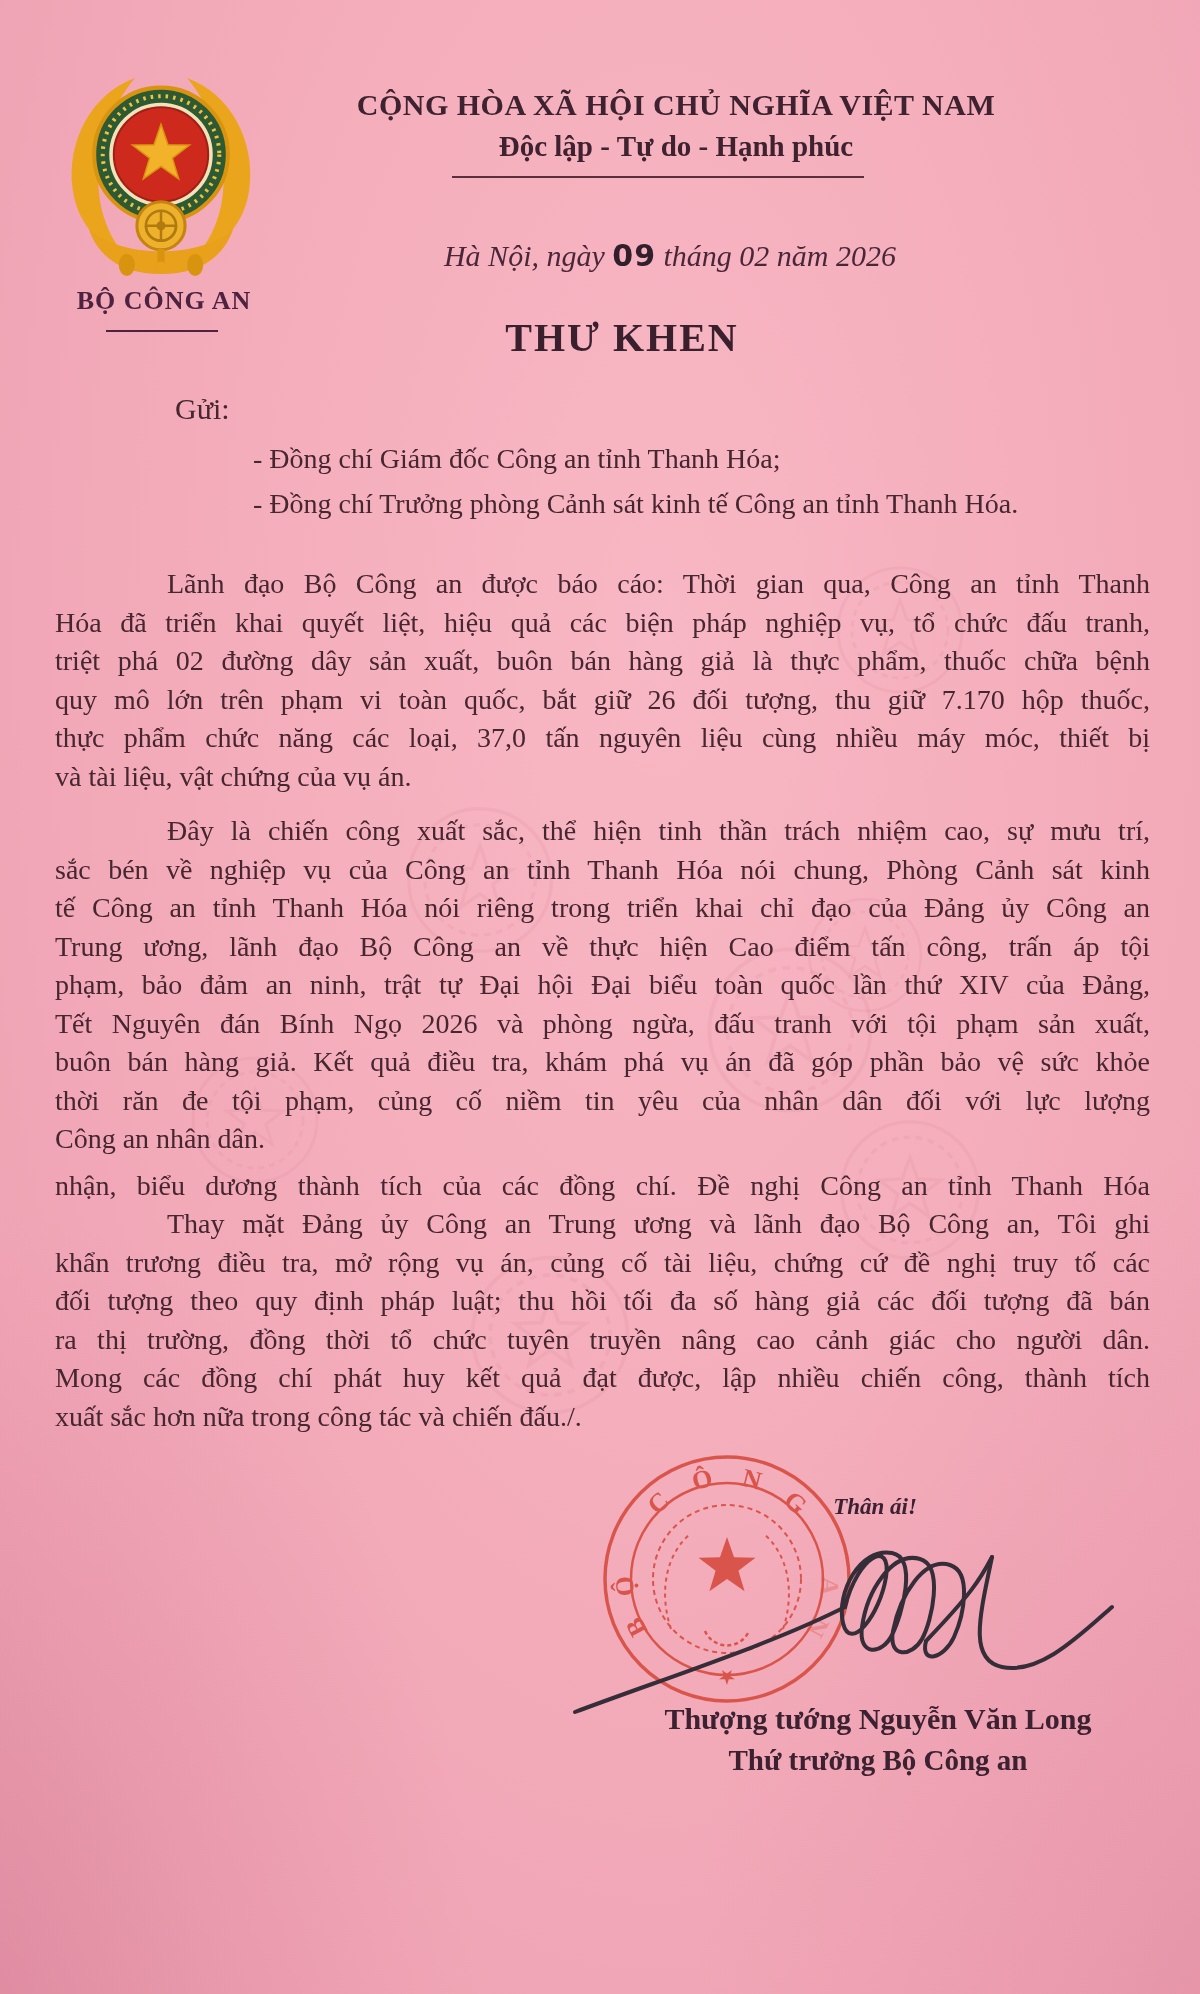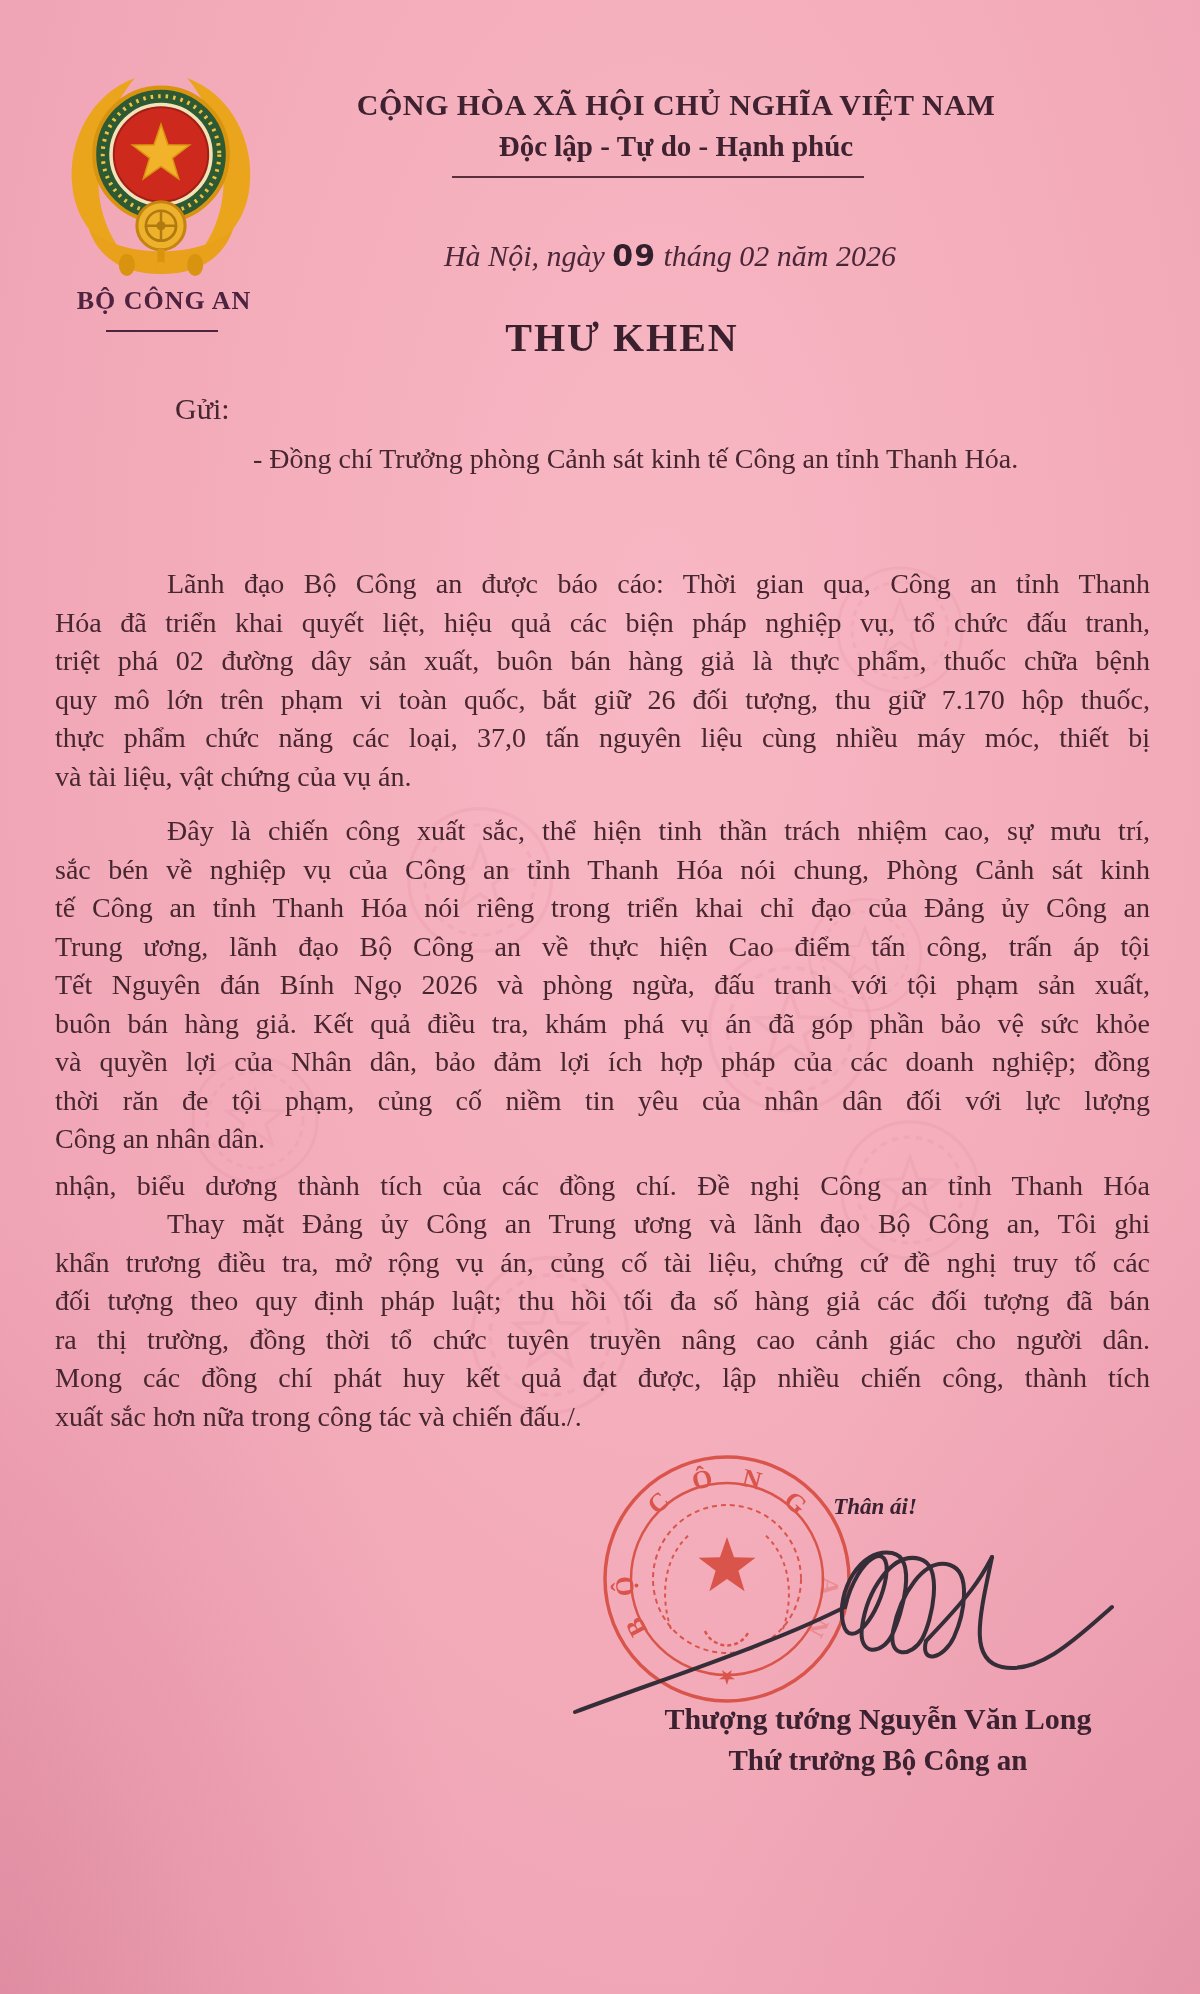--- a/index.html
+++ b/index.html
@@ -106,40 +106,41 @@
     <span>Hà Nội, ngày</span>
     <span class="day">09</span>
     <span>tháng 02 năm 2026</span>
   </div>
 
   <div class="abs doc-title">THƯ KHEN</div>
 
   <div class="abs salutation">Gửi:</div>
 
   <div class="abs recipients">
+      <div class="rline first">- Đồng chí Giám đốc Công an tỉnh Thanh Hóa;</div>
       <div class="rline last">- Đồng chí Trưởng phòng Cảnh sát kinh tế Công an tỉnh Thanh Hóa.</div>
     </div>
 
   <div class="abs body-text">
     <div class="body-par">
         <div class="bline first">Lãnh đạo Bộ Công an được báo cáo: Thời gian qua, Công an tỉnh Thanh</div>
         <div class="bline">Hóa đã triển khai quyết liệt, hiệu quả các biện pháp nghiệp vụ, tổ chức đấu tranh,</div>
         <div class="bline">triệt phá 02 đường dây sản xuất, buôn bán hàng giả là thực phẩm, thuốc chữa bệnh</div>
         <div class="bline">quy mô lớn trên phạm vi toàn quốc, bắt giữ 26 đối tượng, thu giữ 7.170 hộp thuốc,</div>
         <div class="bline">thực phẩm chức năng các loại, 37,0 tấn nguyên liệu cùng nhiều máy móc, thiết bị</div>
         <div class="bline last">và tài liệu, vật chứng của vụ án.</div>
       </div>
     <div class="body-par">
         <div class="bline first">Đây là chiến công xuất sắc, thể hiện tinh thần trách nhiệm cao, sự mưu trí,</div>
         <div class="bline">sắc bén về nghiệp vụ của Công an tỉnh Thanh Hóa nói chung, Phòng Cảnh sát kinh</div>
         <div class="bline">tế Công an tỉnh Thanh Hóa nói riêng trong triển khai chỉ đạo của Đảng ủy Công an</div>
         <div class="bline">Trung ương, lãnh đạo Bộ Công an về thực hiện Cao điểm tấn công, trấn áp tội</div>
+        <div class="bline">phạm, bảo đảm an ninh, trật tự Đại hội Đại biểu toàn quốc lần thứ XIV của Đảng,</div>
         <div class="bline">Tết Nguyên đán Bính Ngọ 2026 và phòng ngừa, đấu tranh với tội phạm sản xuất,</div>
         <div class="bline">buôn bán hàng giả. Kết quả điều tra, khám phá vụ án đã góp phần bảo vệ sức khỏe</div>
-        <div class="bline">và quyền lợi của Nhân dân, bảo đảm lợi ích hợp pháp của các doanh nghiệp; đồng</div>
         <div class="bline">thời răn đe tội phạm, củng cố niềm tin yêu của nhân dân đối với lực lượng</div>
         <div class="bline last">Công an nhân dân.</div>
       </div>
     <div class="body-par">
         <div class="bline">nhận, biểu dương thành tích của các đồng chí. Đề nghị Công an tỉnh Thanh Hóa</div>
         <div class="bline first">Thay mặt Đảng ủy Công an Trung ương và lãnh đạo Bộ Công an, Tôi ghi</div>
         <div class="bline">khẩn trương điều tra, mở rộng vụ án, củng cố tài liệu, chứng cứ đề nghị truy tố các</div>
         <div class="bline">đối tượng theo quy định pháp luật; thu hồi tối đa số hàng giả các đối tượng đã bán</div>
         <div class="bline">ra thị trường, đồng thời tổ chức tuyên truyền nâng cao cảnh giác cho người dân.</div>
         <div class="bline">Mong các đồng chí phát huy kết quả đạt được, lập nhiều chiến công, thành tích</div>

